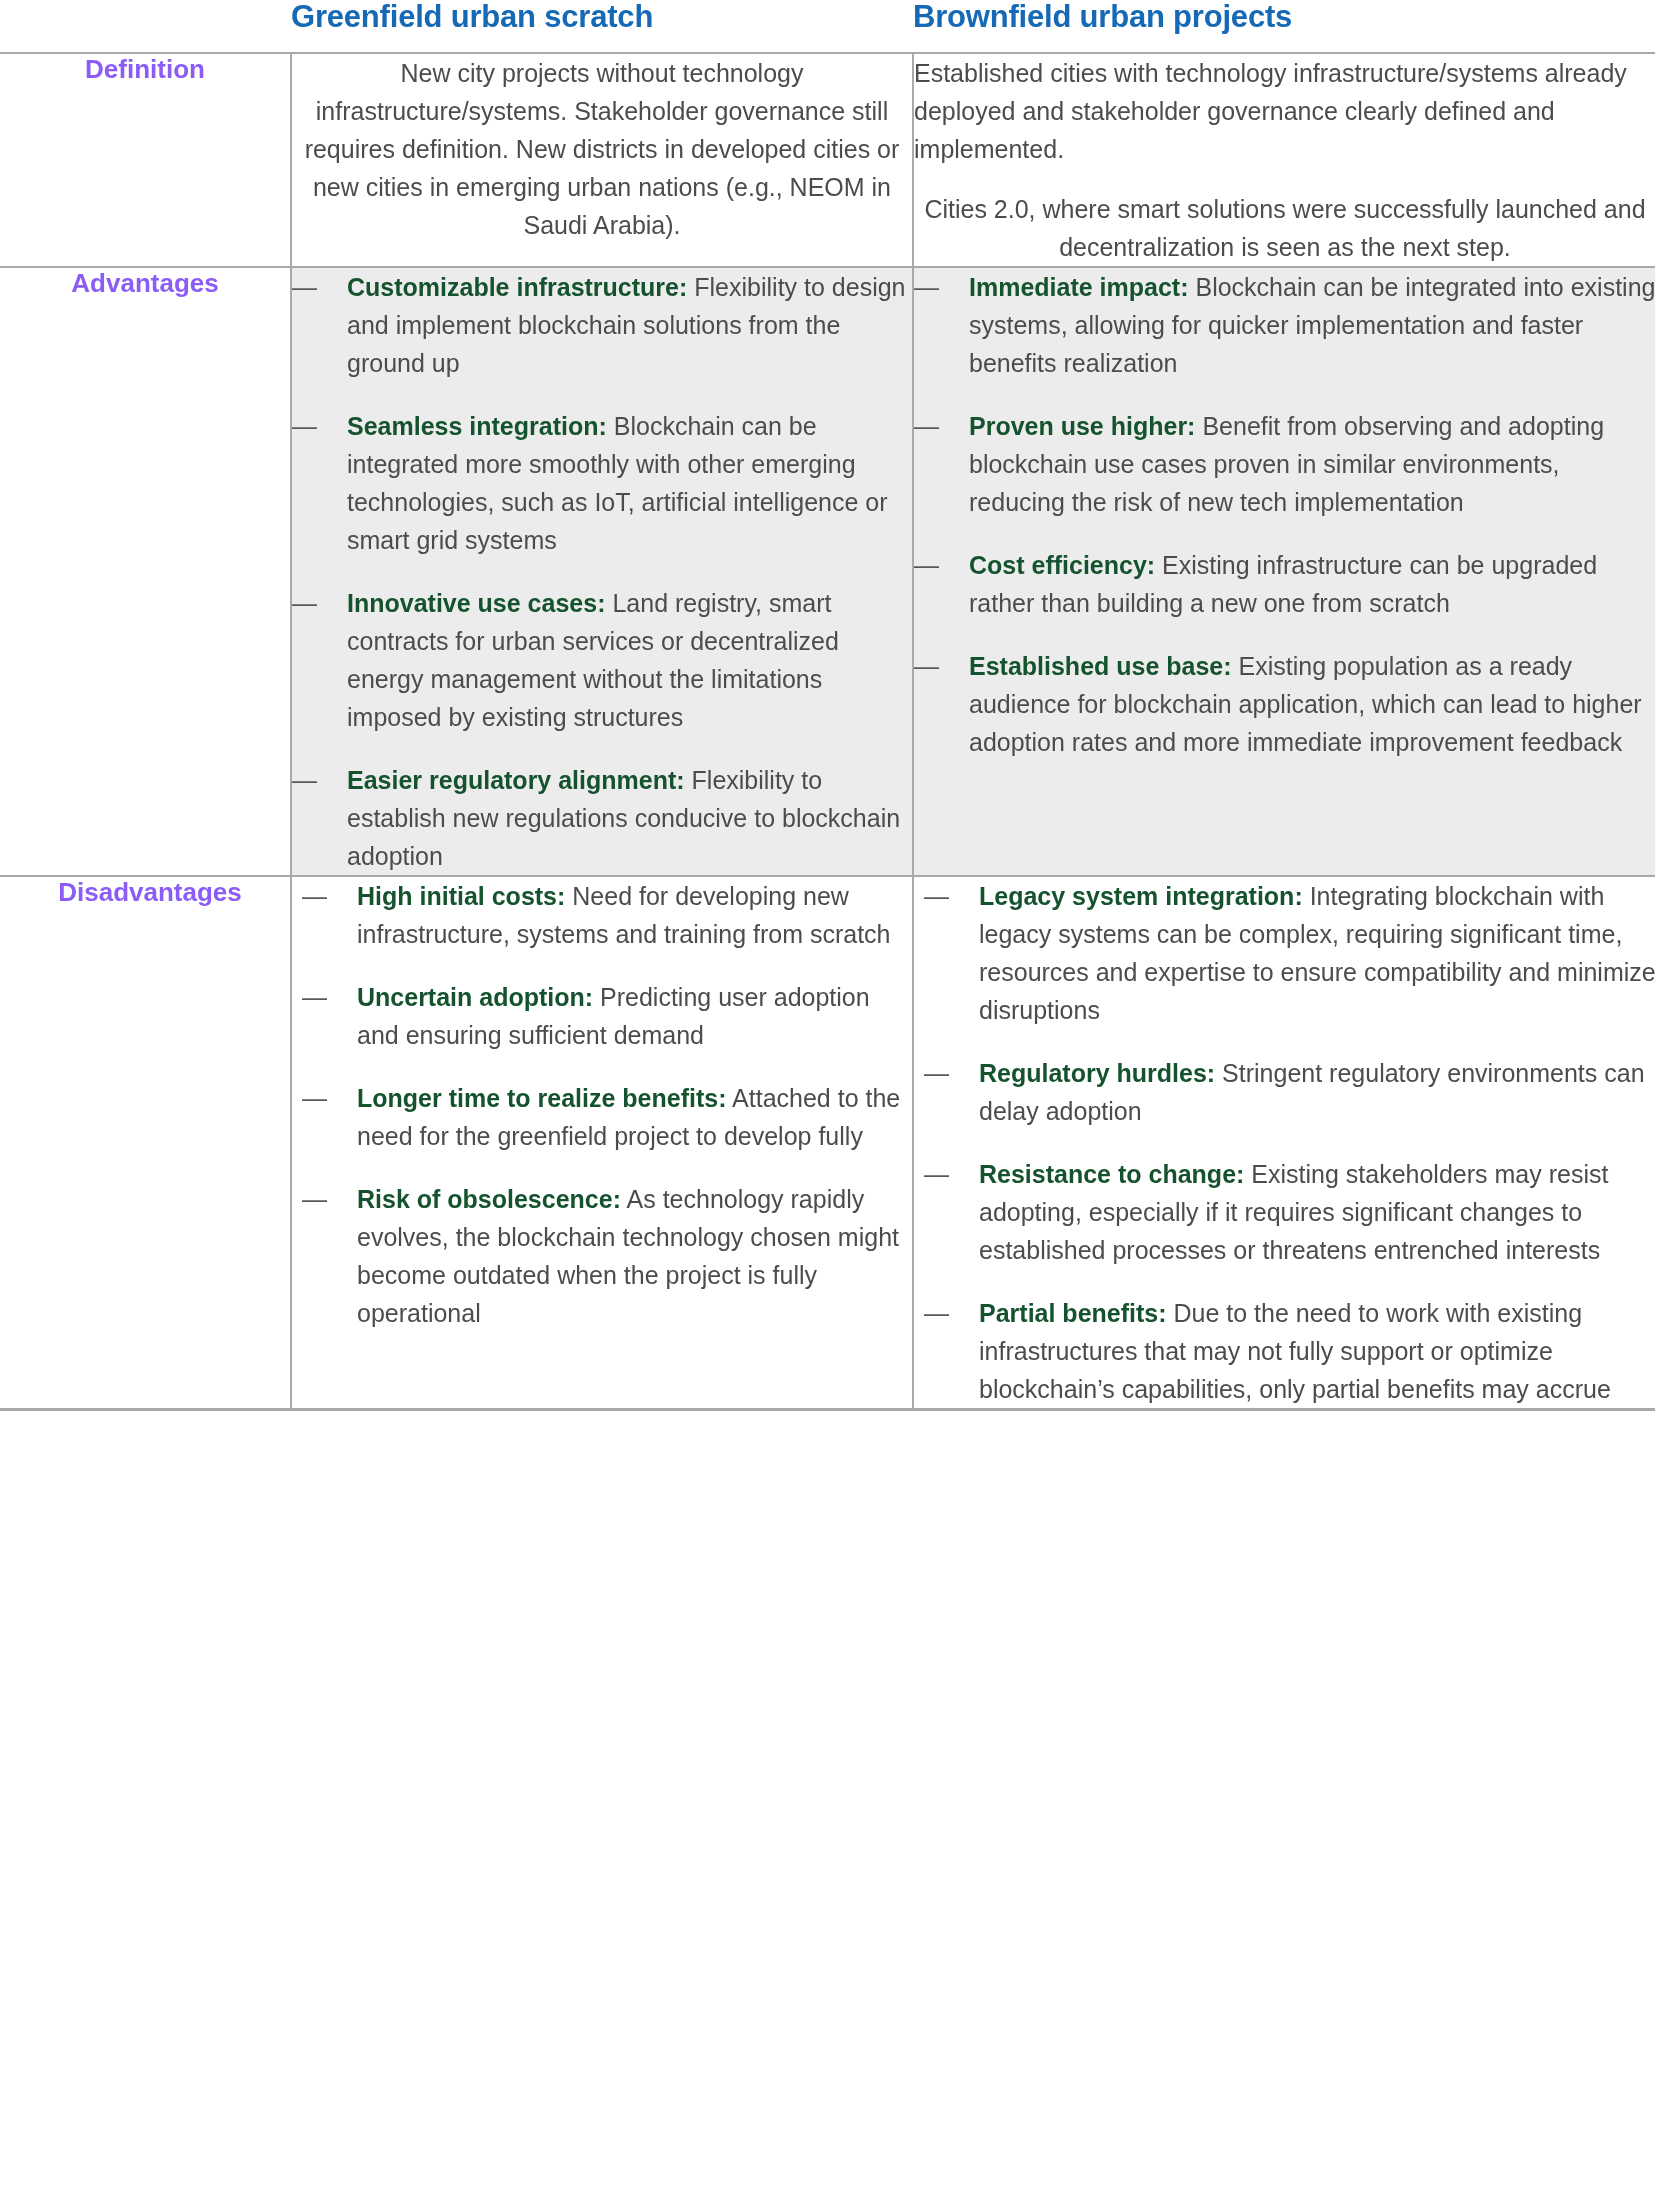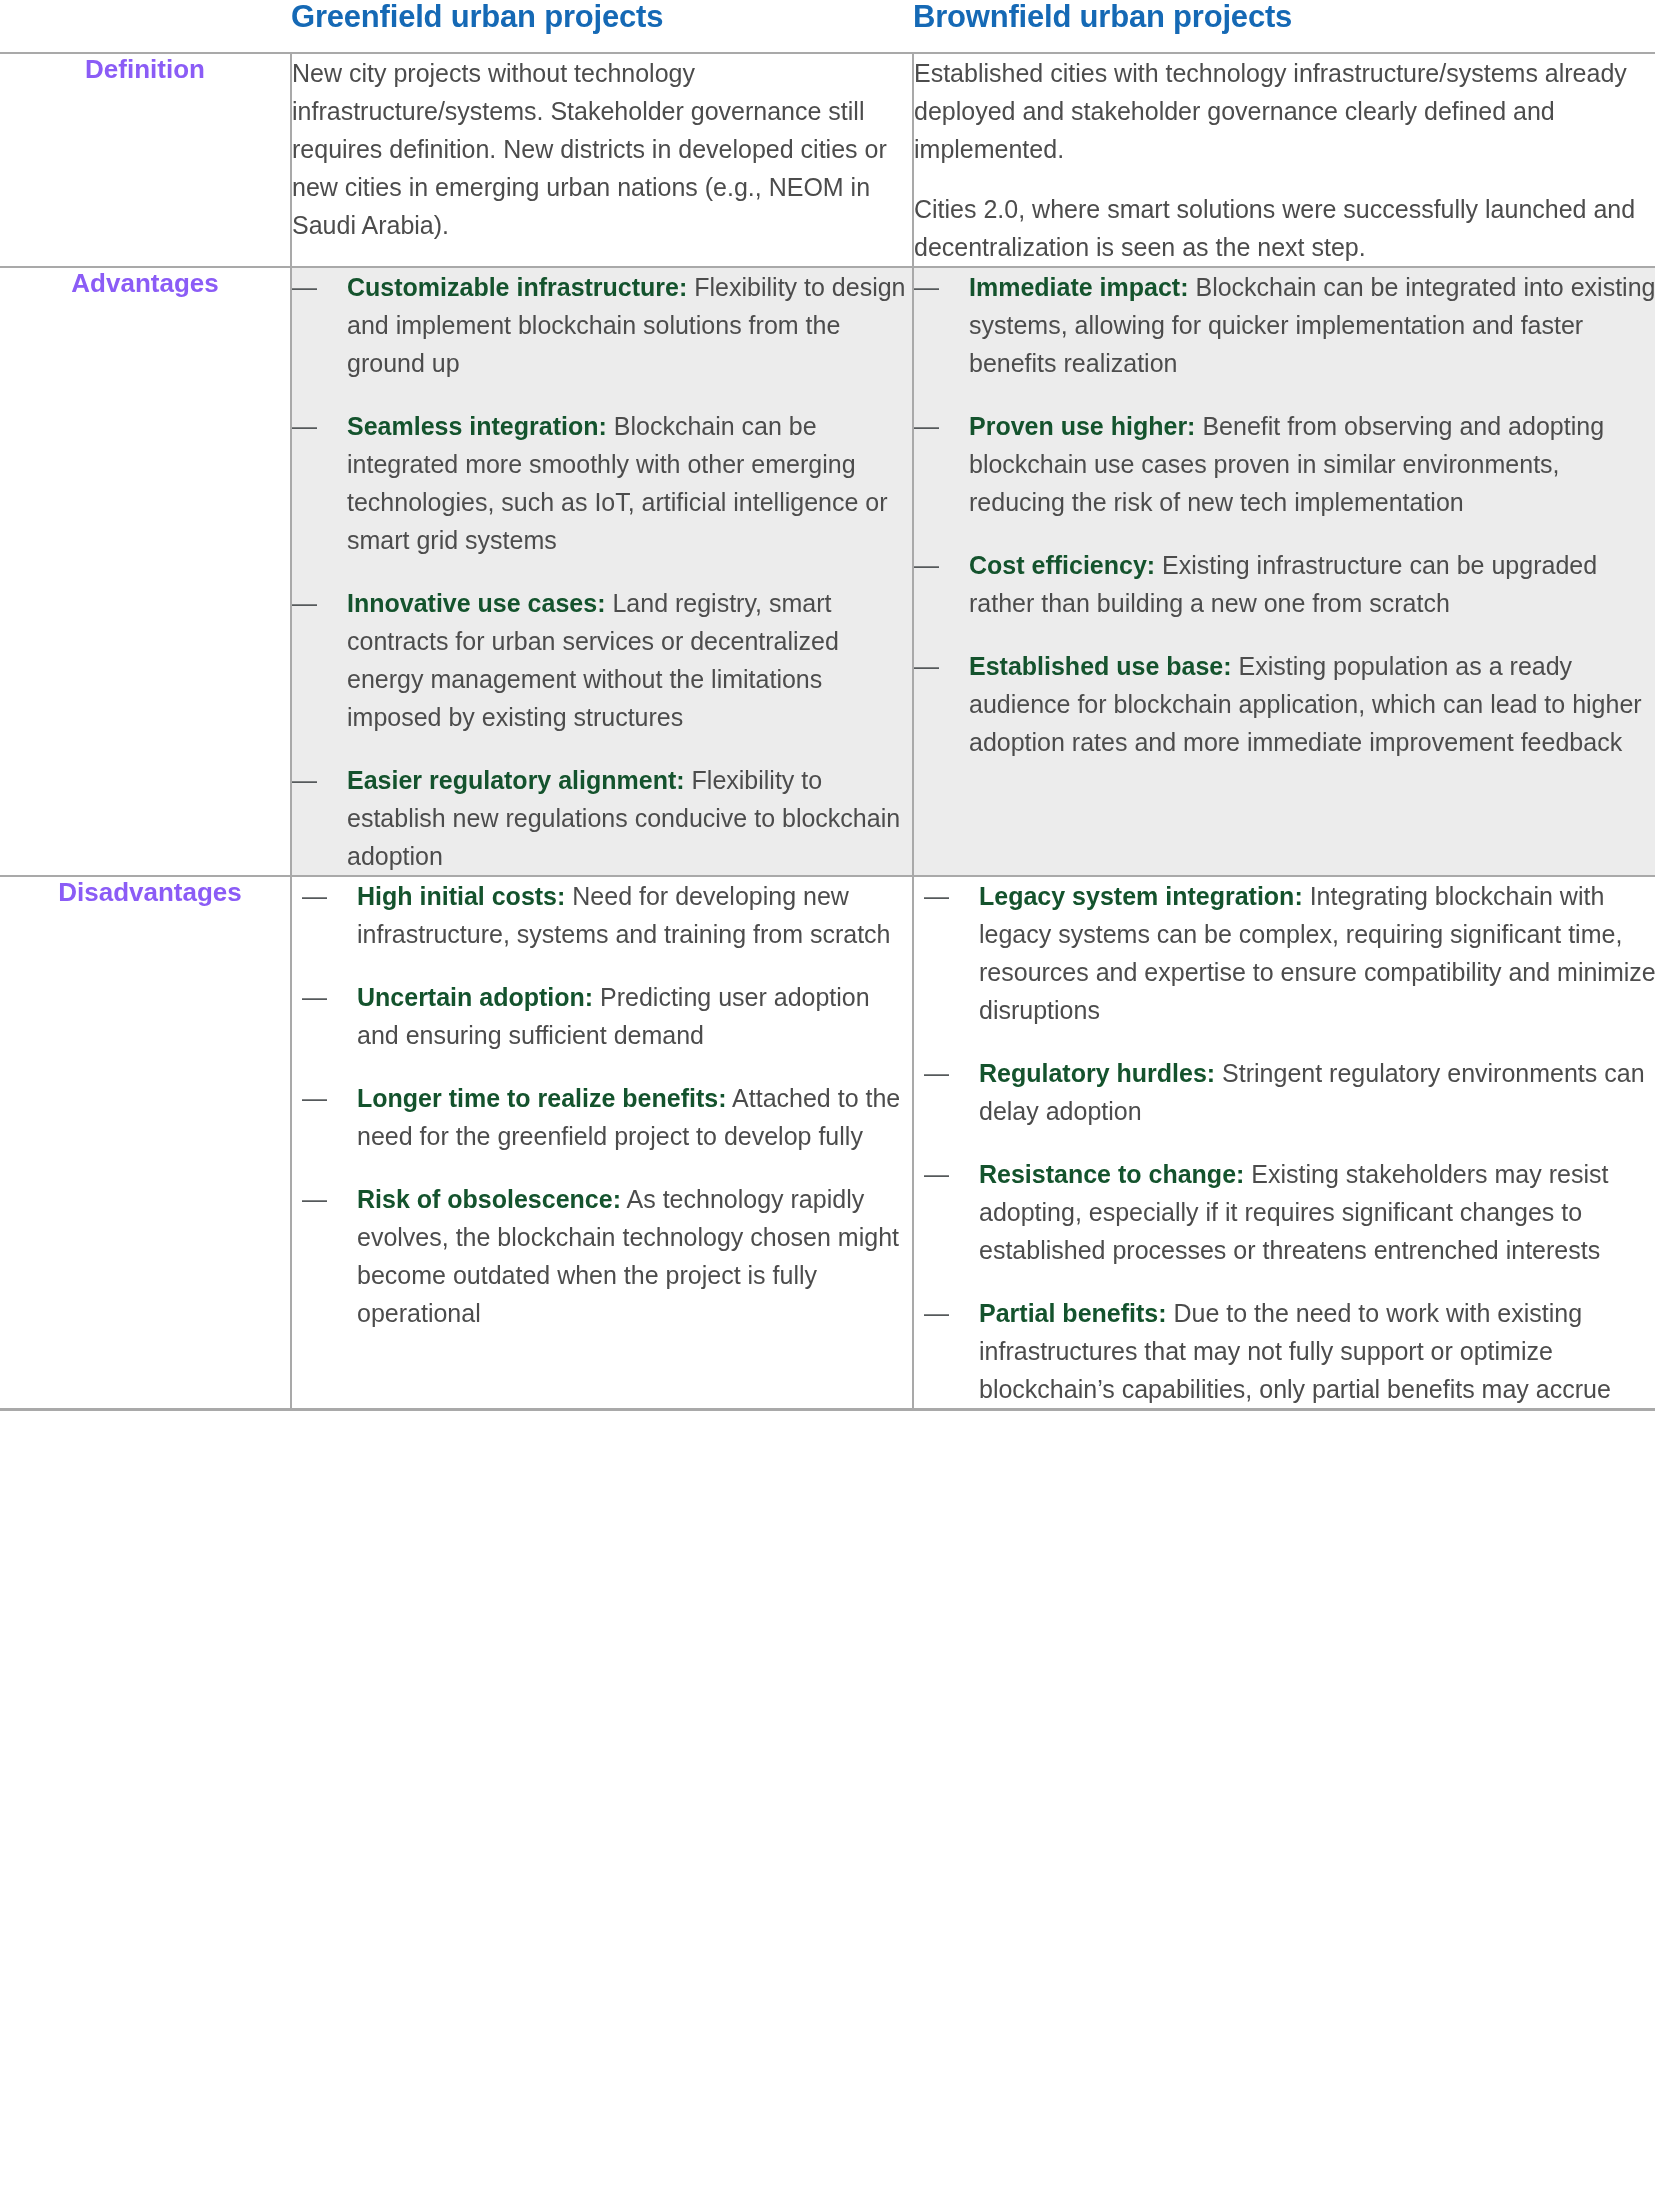--- a/index.html
+++ b/index.html
@@ -79,21 +79,21 @@
     line-height: 1.52;
   }
 
   .row.shaded .cell-body { background: #ececec; }
   .row.shaded td.cell-label { background: #ffffff; }
 
   
   .para {
     margin: 0 0 21.5px 0;
   }
-  .para:last-child { margin-bottom: 0; }
+  .para:last-child { margin-bottom: 0; text-align: center; }
 
   
   .blist {
     list-style: none;
     margin: 0;
     padding: 0;
   }
   .bullet {
     position: relative;
     padding-left: 55px;
@@ -121,21 +121,21 @@
   <table class="tbl">
     <colgroup>
       <col class="c-label">
       <col class="c-green">
       <col class="c-brown">
     </colgroup>
 
     <thead>
       <tr class="hdr-row">
         <td></td>
-        <td class="hdr hdr-green">Greenfield urban projects</td>
+        <td class="hdr hdr-green">Greenfield urban scratch</td>
         <td class="hdr hdr-brown">Brownfield urban projects</td>
       </tr>
     </thead>
 
     <tbody id="tbody">
         <tr class="row">
           <td class="cell-label">Definition</td>
           <td class="cell-body">
             <div>
               <p class="para">New city projects without technology infrastructure/systems. Stakeholder governance still requires definition. New districts in developed cities or new cities in emerging urban nations (e.g., NEOM in Saudi Arabia).</p>

